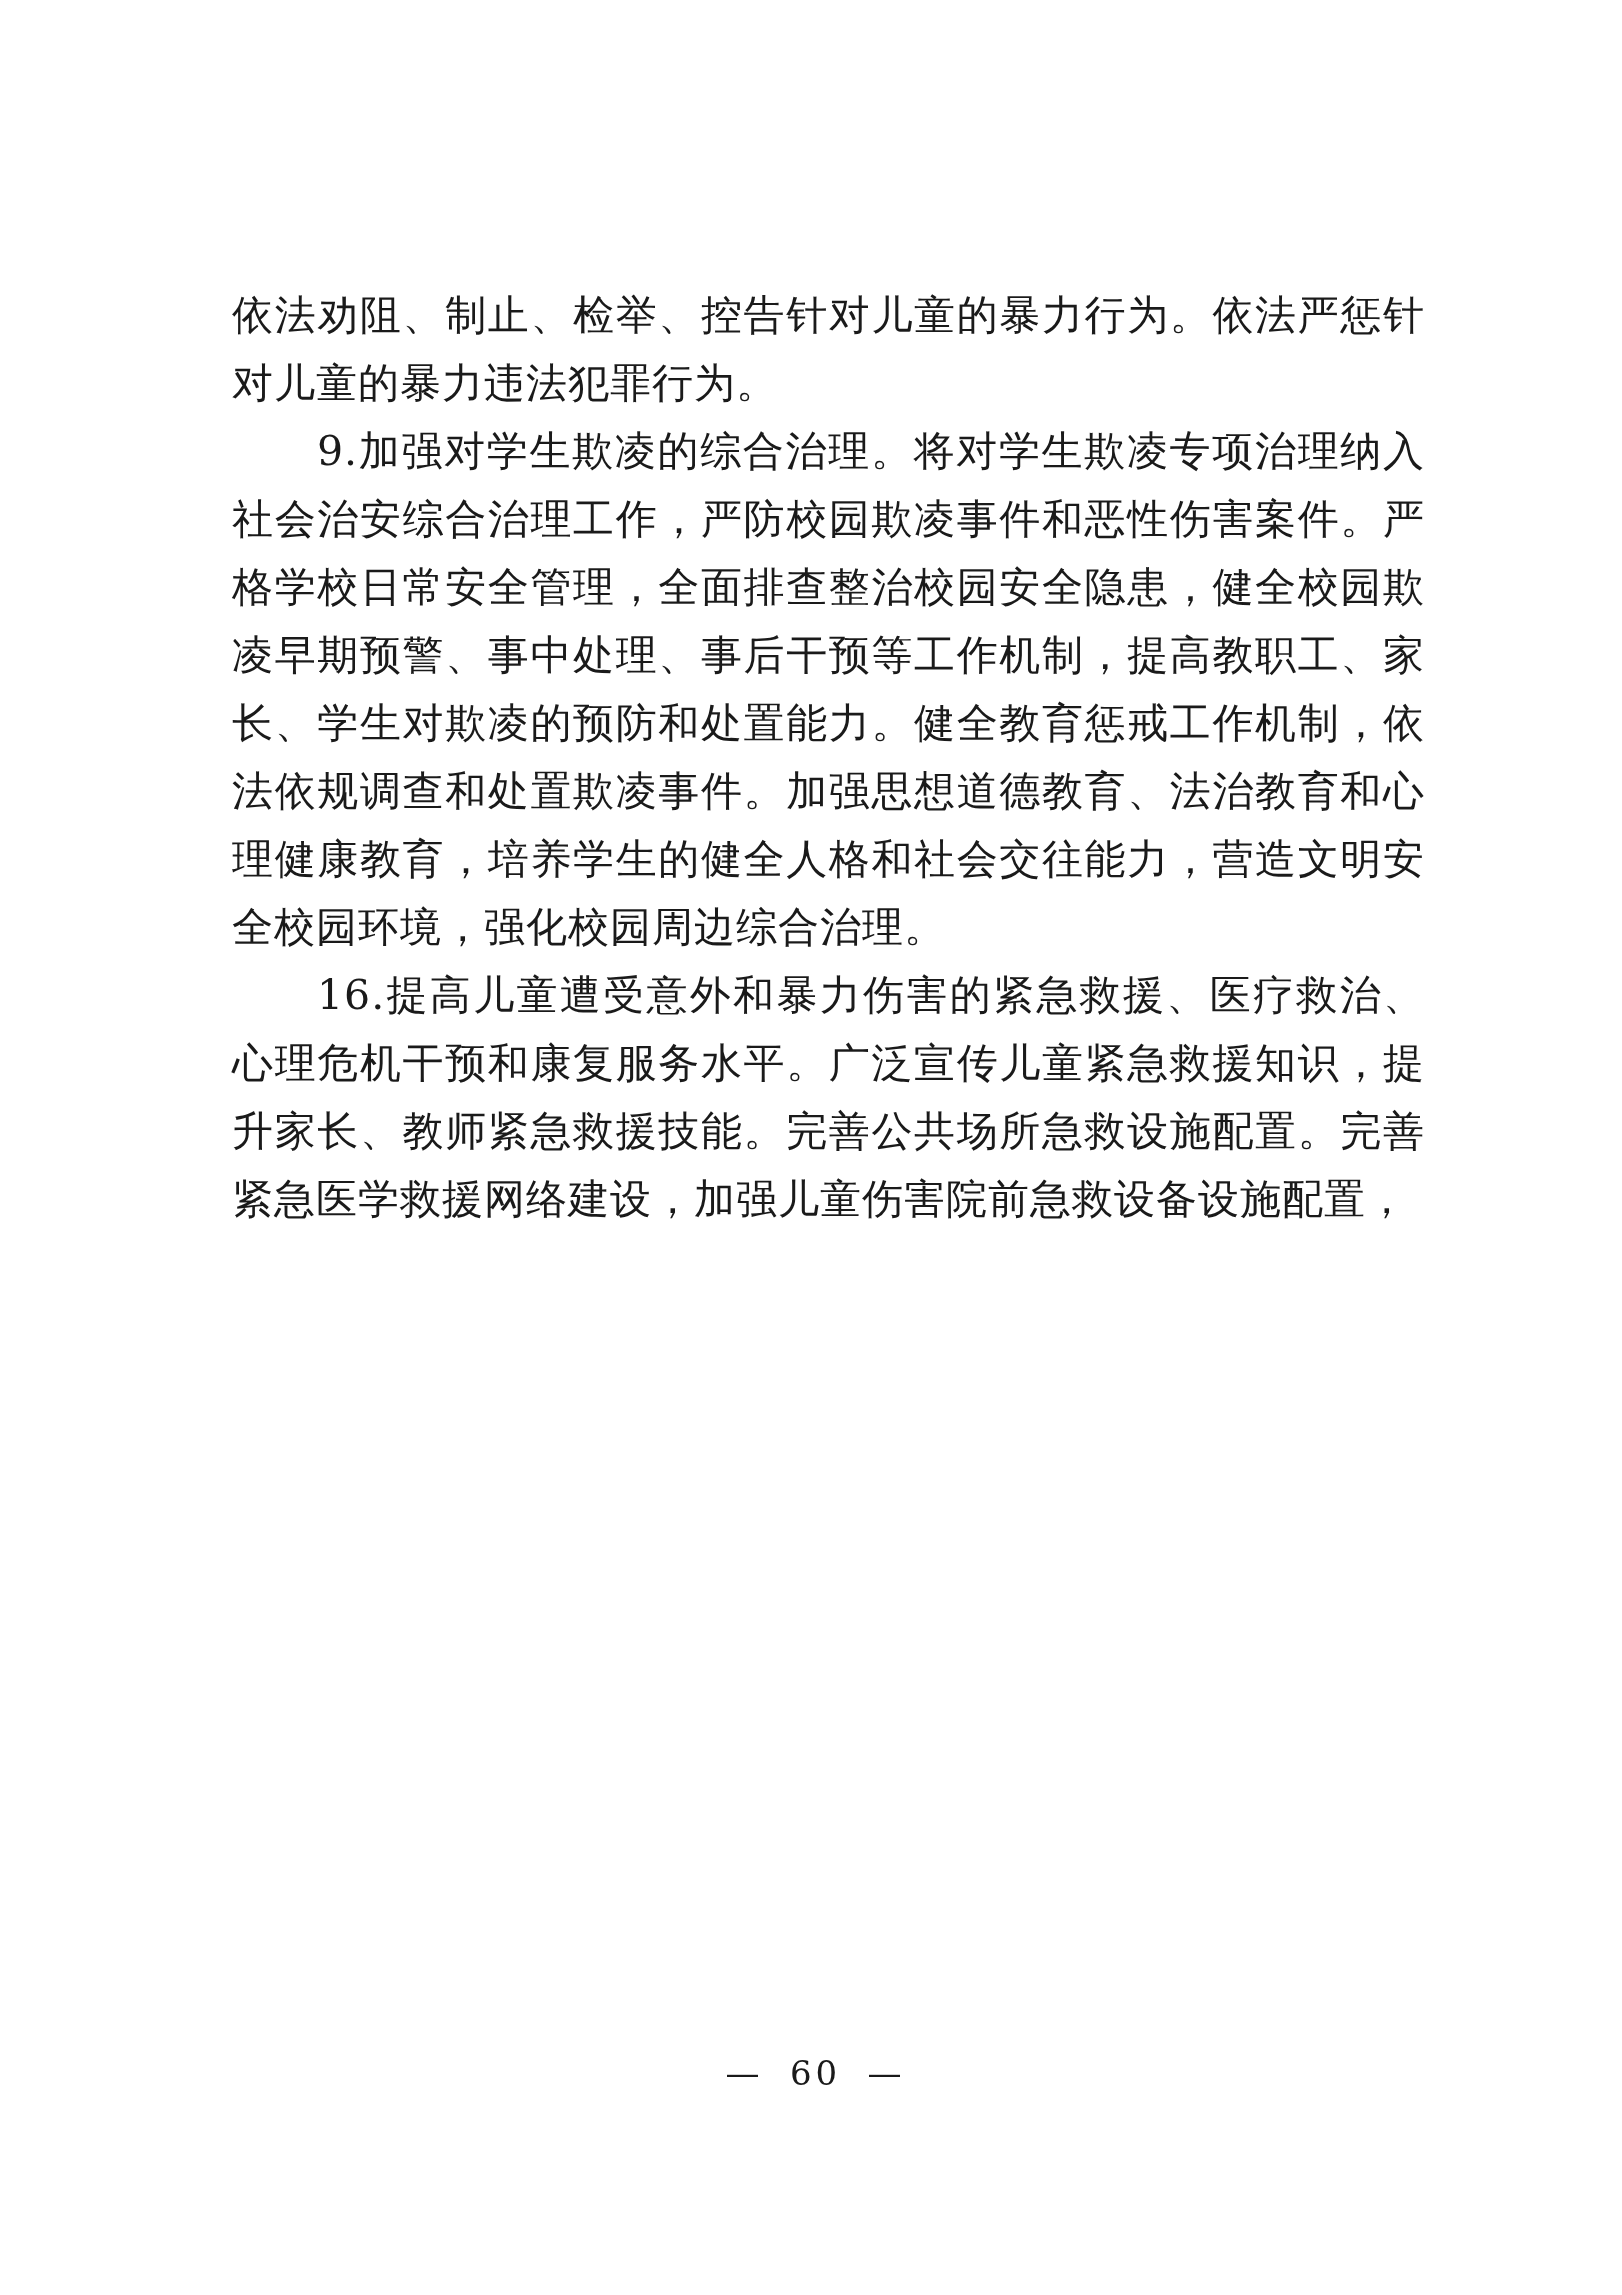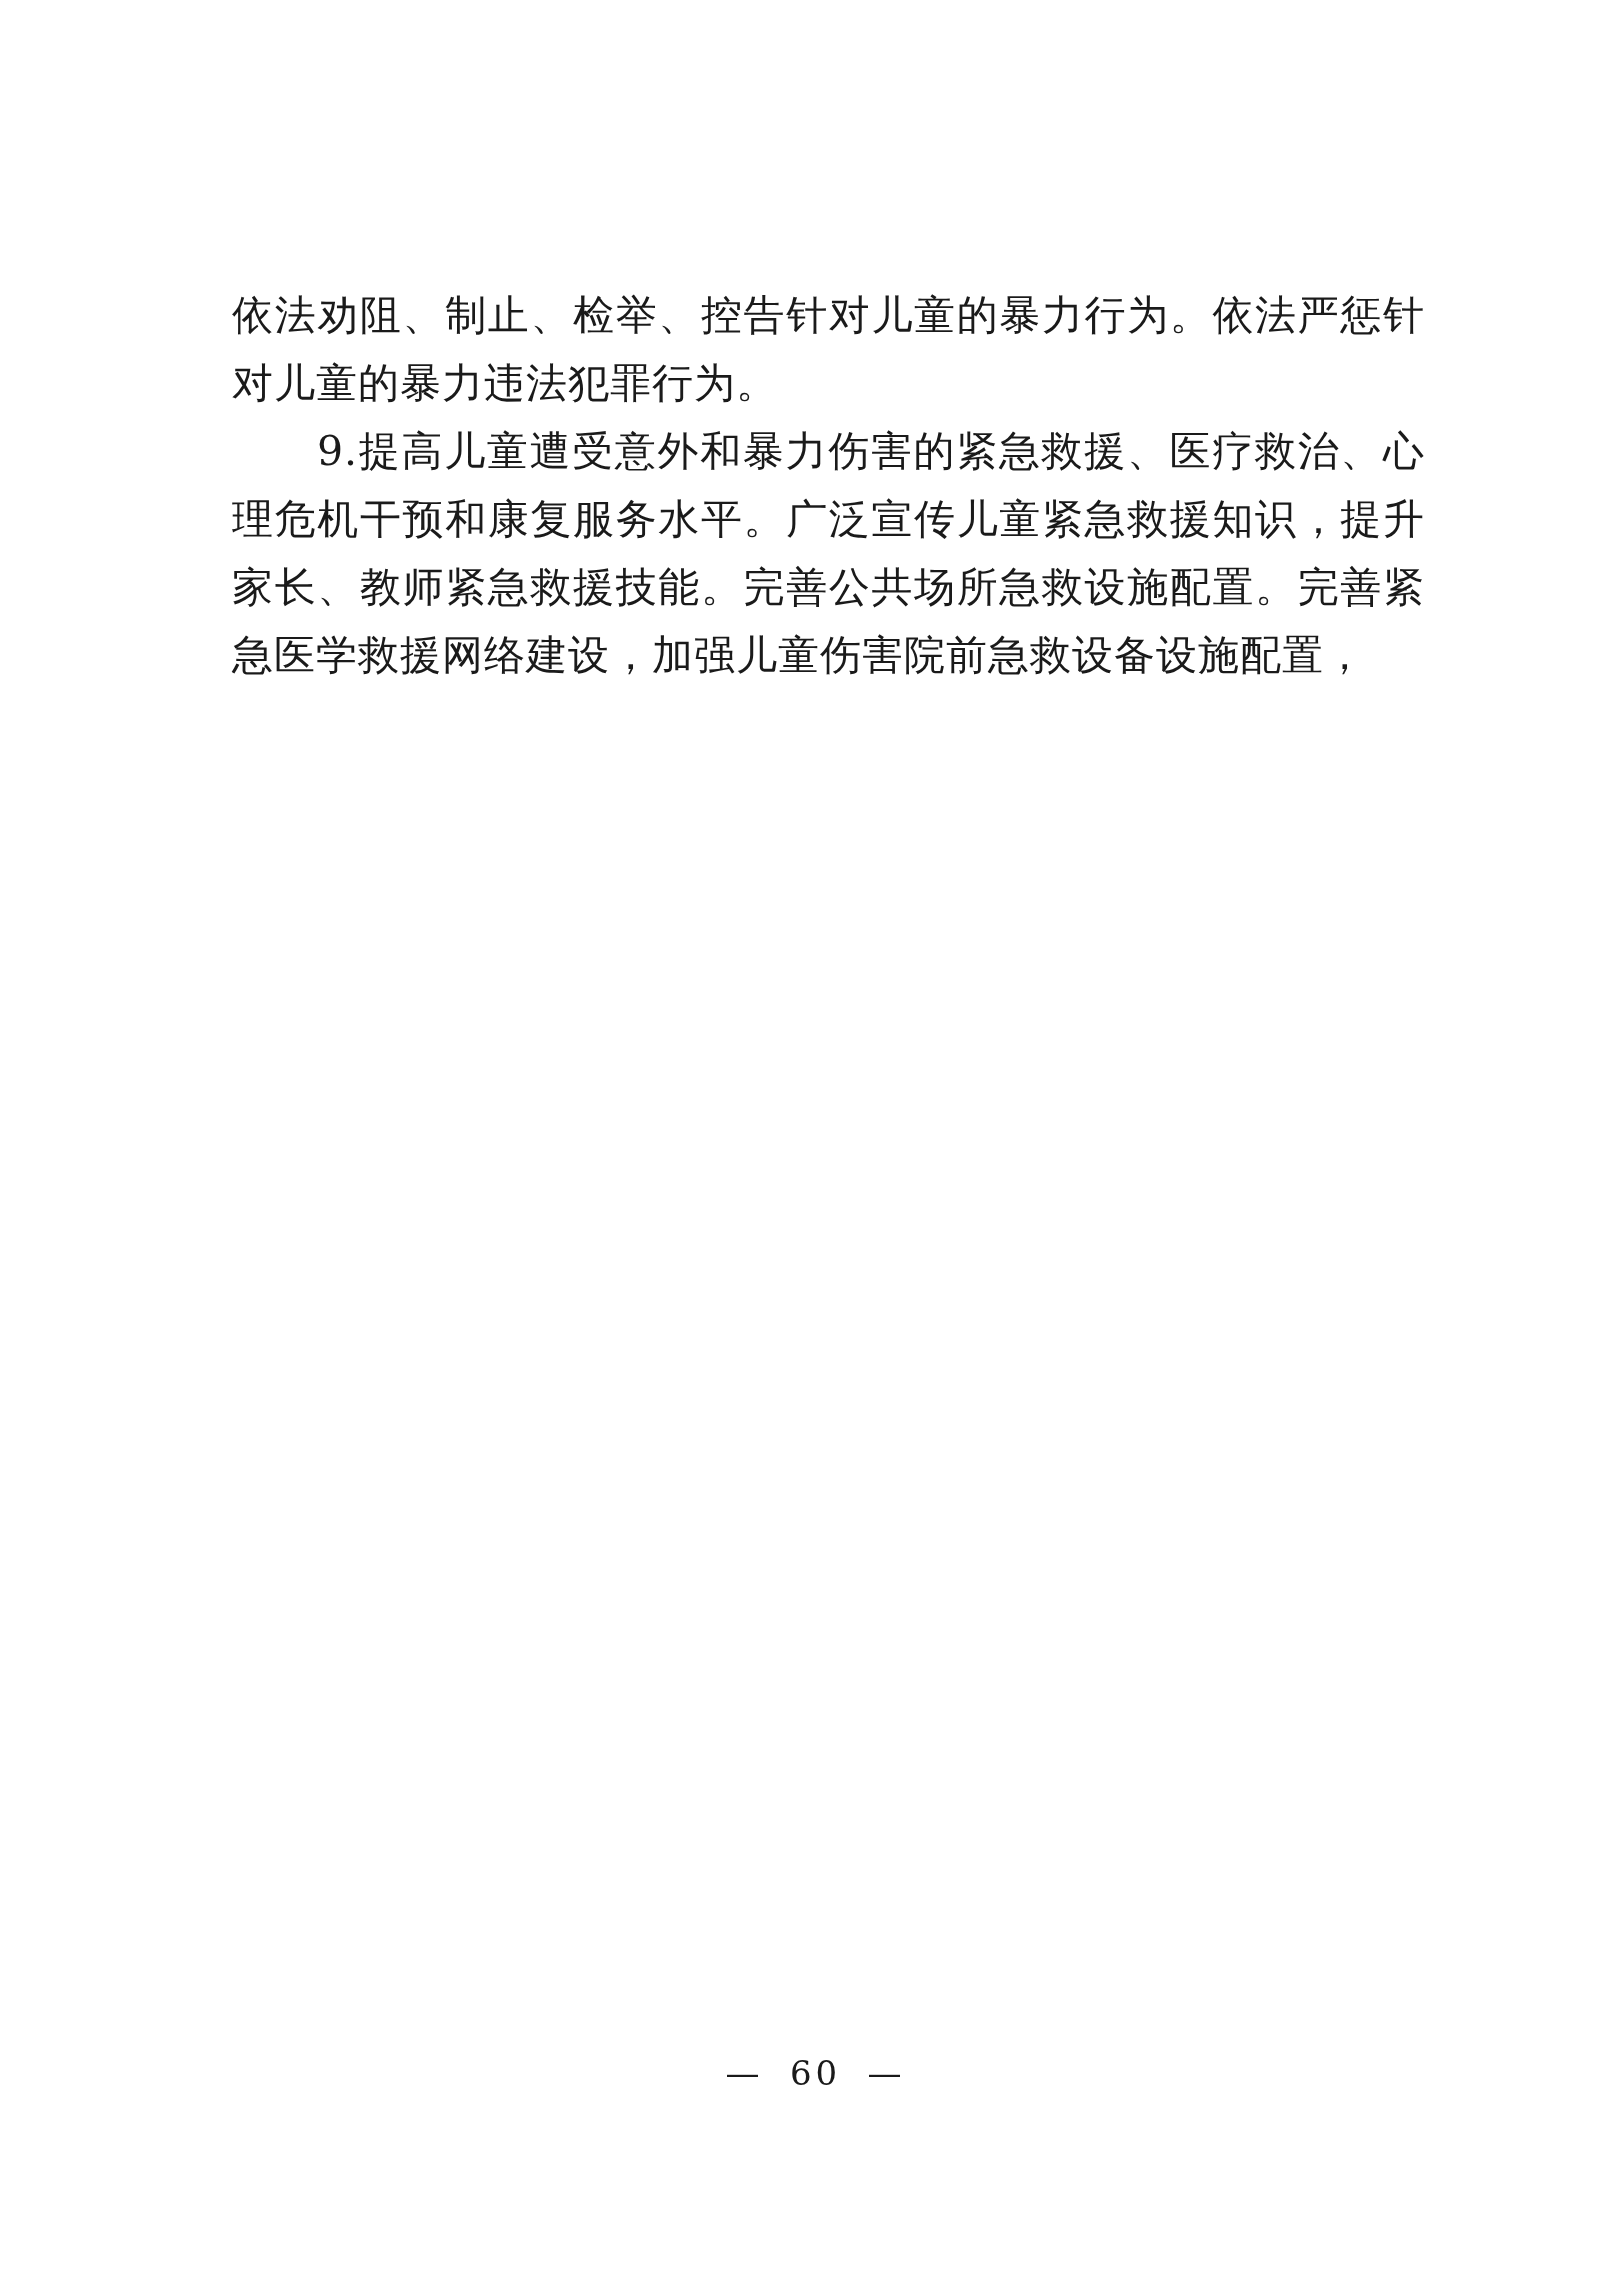--- a/index.html
+++ b/index.html
@@ -54,21 +54,22 @@
     display: inline-block;
   }
 </style>
 </head>
 <body>
 
 <div class="page">
 
   <div class="content">
     <p class="para">依法劝阻、制止、检举、控告针对儿童的暴力行为。依法严惩针对儿童的暴力违法犯罪行为。</p>
-    <p class="para indent">9.提高儿童遭受意外和暴力伤害的紧急救援、医疗救治、心理危机干预和康复服务水平。广泛宣传儿童紧急救援知识，提升家长、教师紧急救援技能。完善公共场所急救设施配置。完善紧急医学救援网络建设，加强儿童伤害院前急救设备设施配置，</p>
+    <p class="para indent">9.加强对学生欺凌的综合治理。将对学生欺凌专项治理纳入社会治安综合治理工作，严防校园欺凌事件和恶性伤害案件。严格学校日常安全管理，全面排查整治校园安全隐患，健全校园欺凌早期预警、事中处理、事后干预等工作机制，提高教职工、家长、学生对欺凌的预防和处置能力。健全教育惩戒工作机制，依法依规调查和处置欺凌事件。加强思想道德教育、法治教育和心理健康教育，培养学生的健全人格和社会交往能力，营造文明安全校园环境，强化校园周边综合治理。</p>
+    <p class="para indent">16.提高儿童遭受意外和暴力伤害的紧急救援、医疗救治、心理危机干预和康复服务水平。广泛宣传儿童紧急救援知识，提升家长、教师紧急救援技能。完善公共场所急救设施配置。完善紧急医学救援网络建设，加强儿童伤害院前急救设备设施配置，</p>
   </div>
 
   <div class="footer">
     <span class="dash">—</span>
     <span class="pno">60</span>
     <span class="dash">—</span>
   </div>
 
 </div>
 

